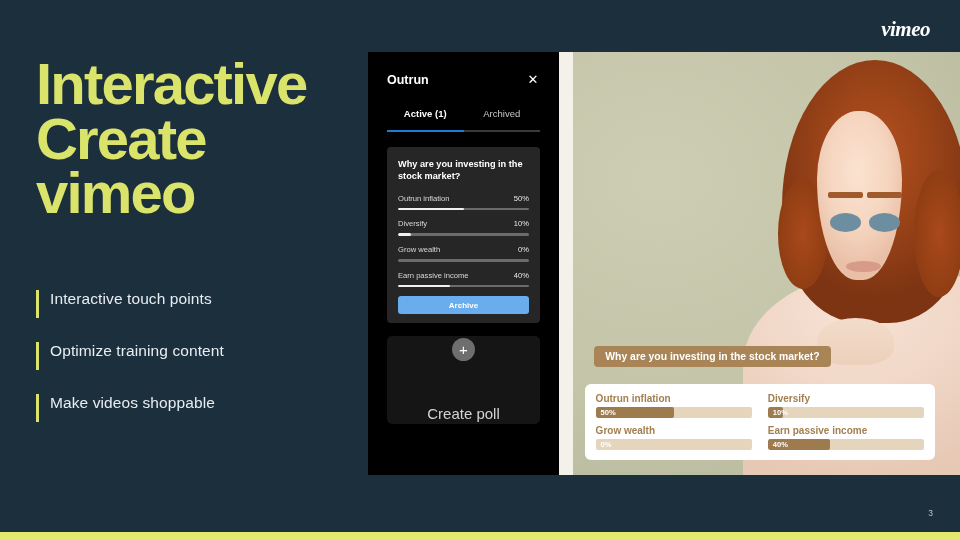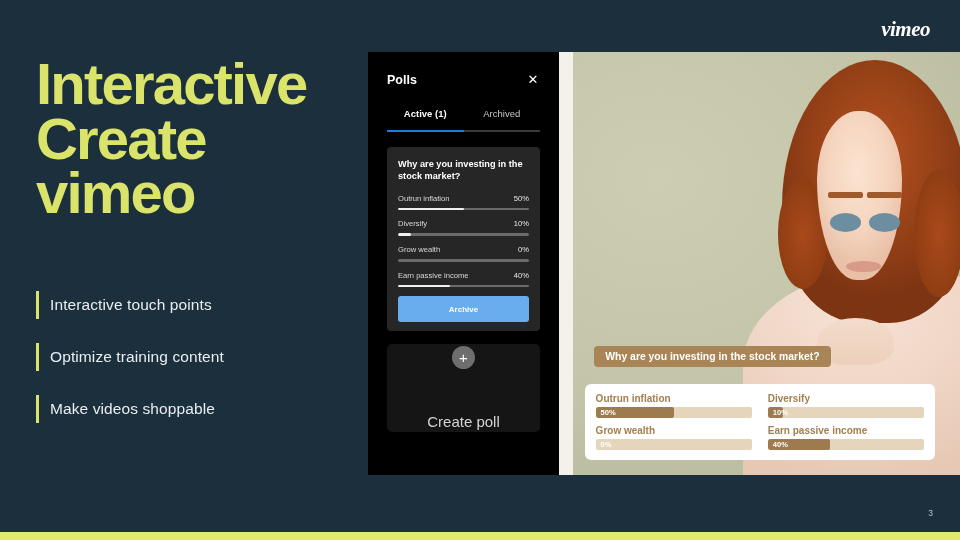--- a/index.html
+++ b/index.html
@@ -27,21 +27,21 @@
     font-size:58px;
     font-weight:bold;
     line-height:0.94;
     letter-spacing:-1.8px;
   }
   .headline div { white-space:nowrap; }
 
   
   .bullets { position:absolute; left:36px; top:290px; width:300px; }
   .bullet {
-    display:flex; align-items:center;
+    display:flex; align-items:flex-start;
     height:30px; margin-bottom:22px;
   }
   .bullet-bar {
     width:3px; height:28px; background:#dae36a;
     margin-right:11px; flex:none;
   }
   .bullet-label {
     color:#e8edf1; font-size:15.5px; letter-spacing:0.1px;
   }
 
@@ -105,21 +105,21 @@
     display:flex; justify-content:space-between; align-items:baseline;
     margin-bottom:5px;
   }
   .opt-name { color:#d8d8d8; font-size:7.6px; }
   .opt-pct  { color:#e8e8e8; font-size:7.6px; }
   .opt-track {
     height:2.6px; background:#6b6b6b; border-radius:2px; overflow:hidden;
   }
   .opt-fill { height:100%; background:#f0f0f0; border-radius:2px; }
   .archive-btn {
-    margin-top:4px; height:26px; border-radius:3px;
+    margin-top:4px; height:18px; border-radius:3px;
     background:#6aadee; color:#ffffff;
     font-size:8px; font-weight:bold;
     display:flex; align-items:center; justify-content:center;
   }
 
   .create-card {
     background:#151515; border-radius:5px;
     margin-top:13px; height:88px;
     display:flex; flex-direction:column;
     align-items:center; justify-content:center;
@@ -260,21 +260,21 @@
 
 <div class="page-num">3</div>
 
 <div class="bottom-bar"></div>
 
 <div class="shot">
 
   <div class="polls-panel">
 
     <div class="polls-header">
-      <div class="polls-title">Polls</div>
+      <div class="polls-title">Outrun</div>
       <div class="close-icon">✕</div>
     </div>
 
     <div class="tabs">
       <div class="tab active">Active (1)</div>
       <div class="tab inactive">Archived</div>
     </div>
     <div class="tab-underline">
       <span class="on"></span>
       <span class="off"></span>

